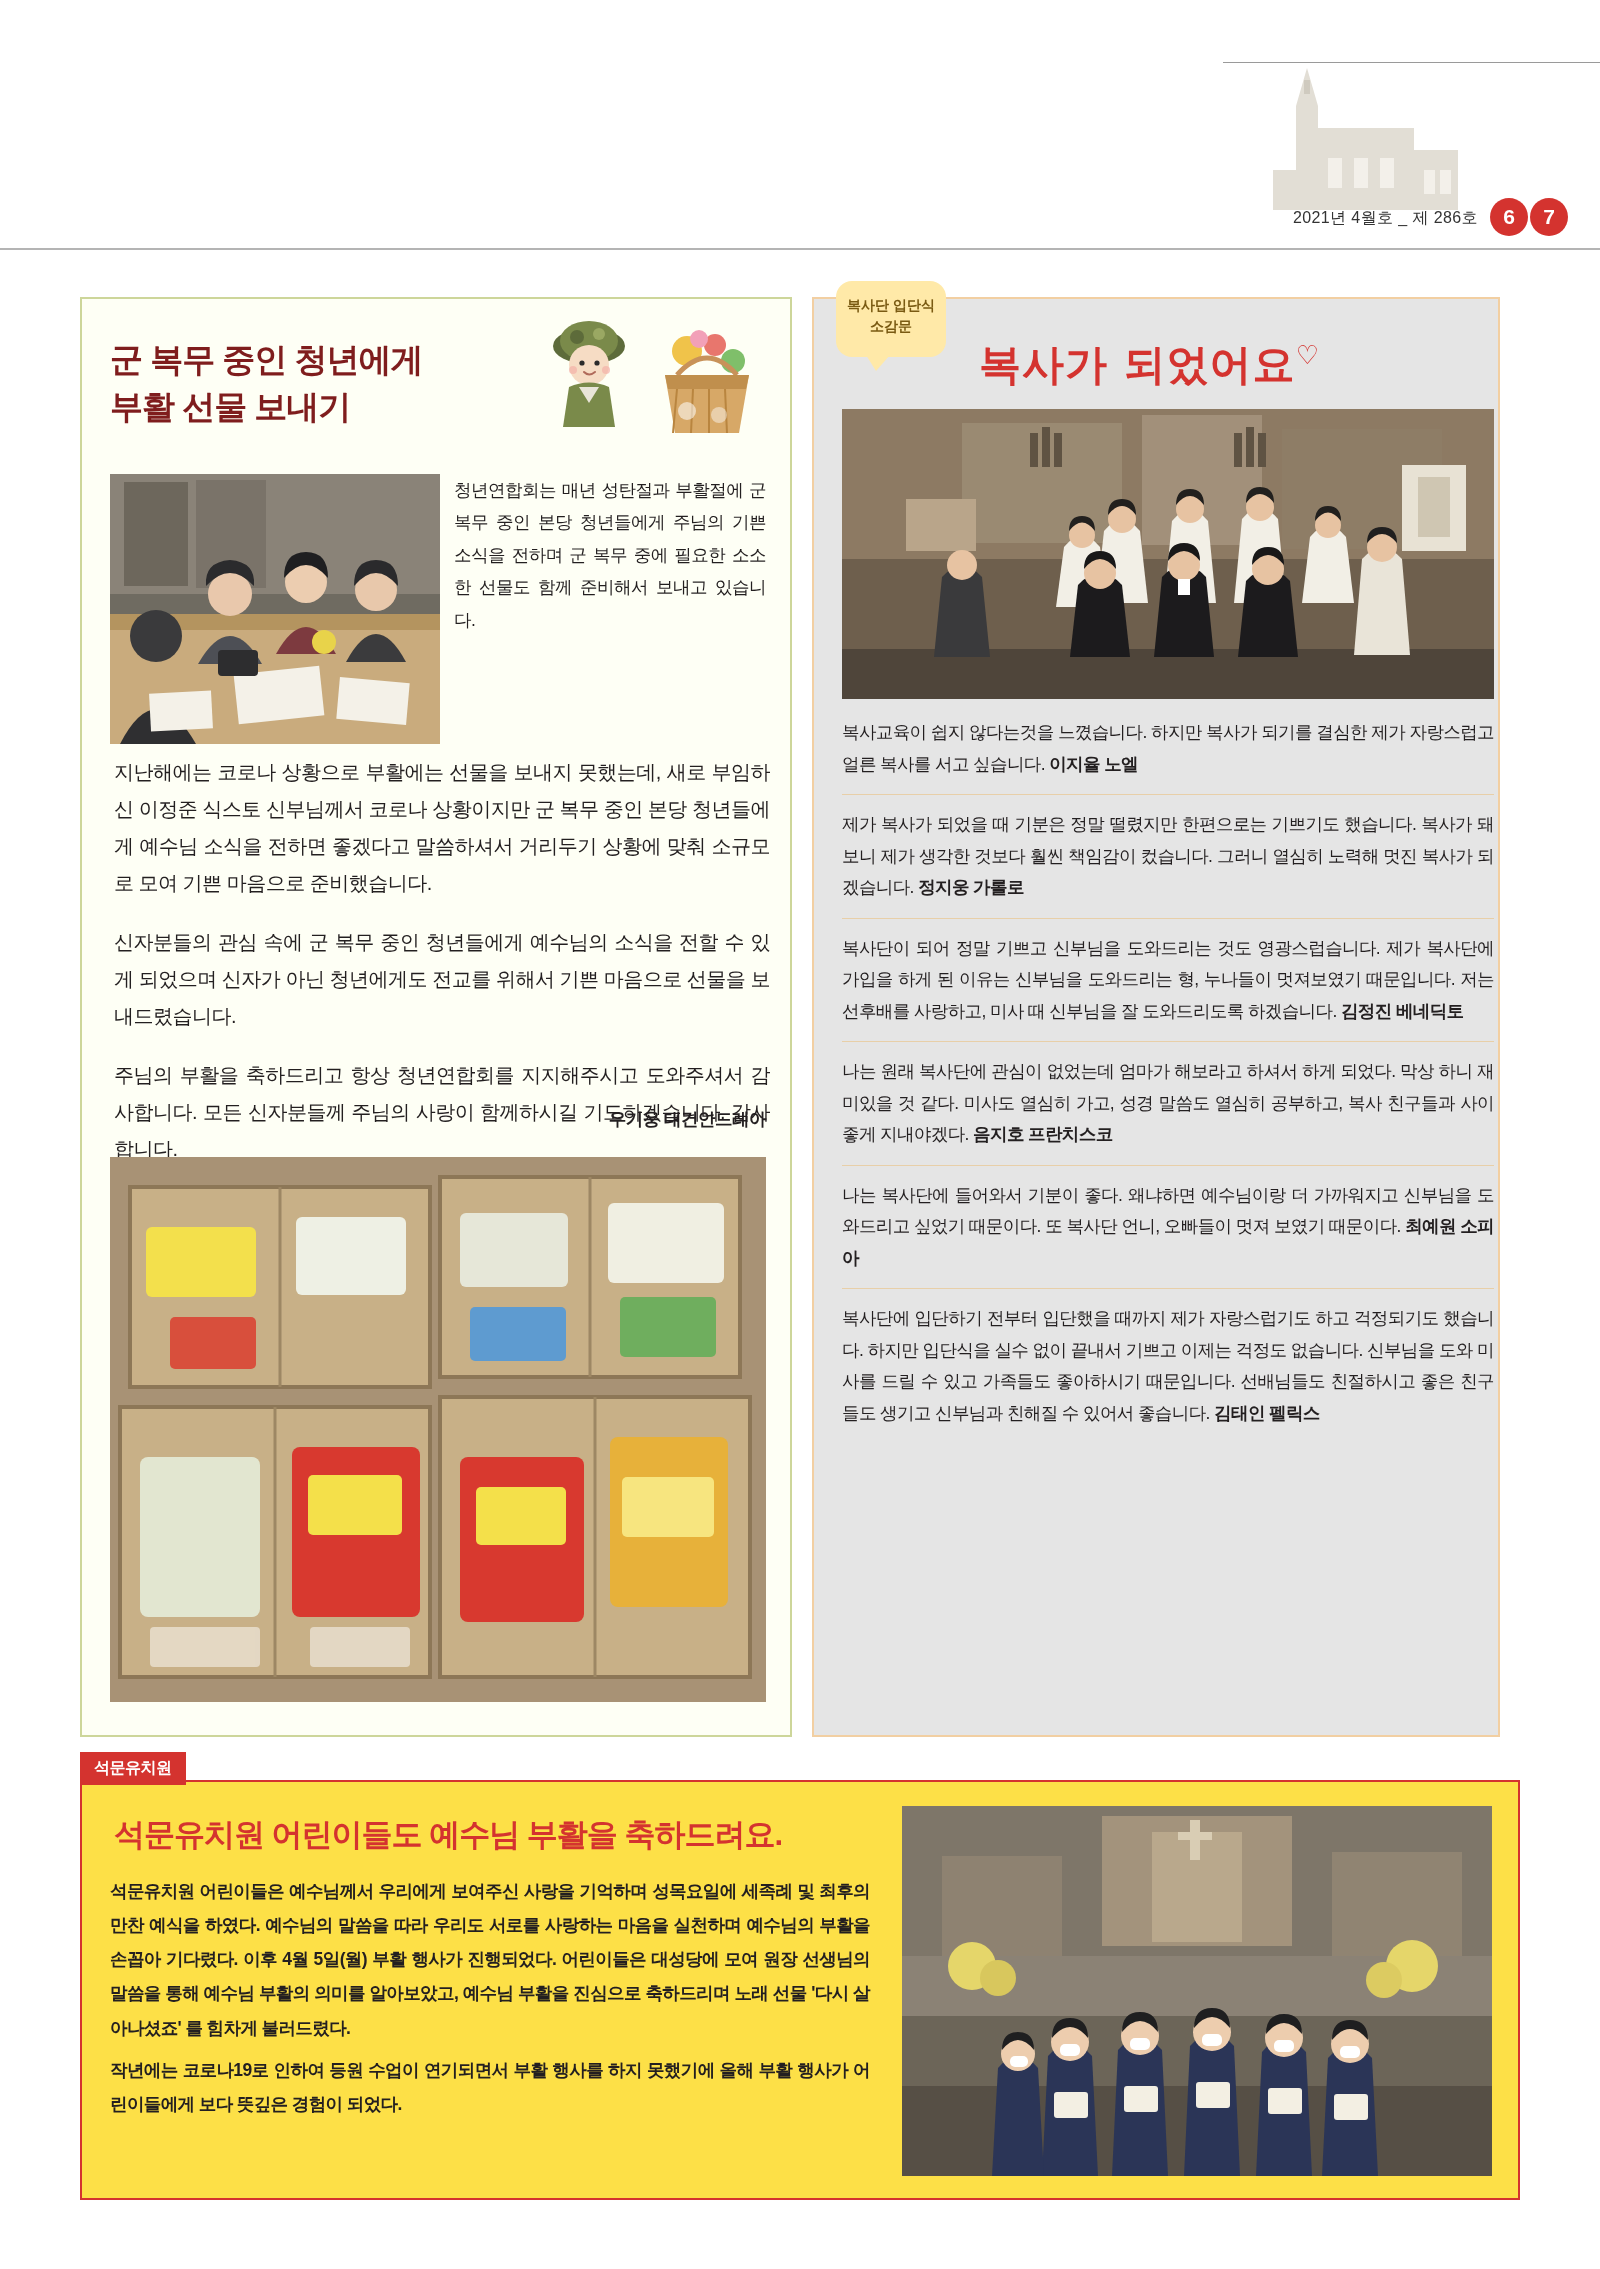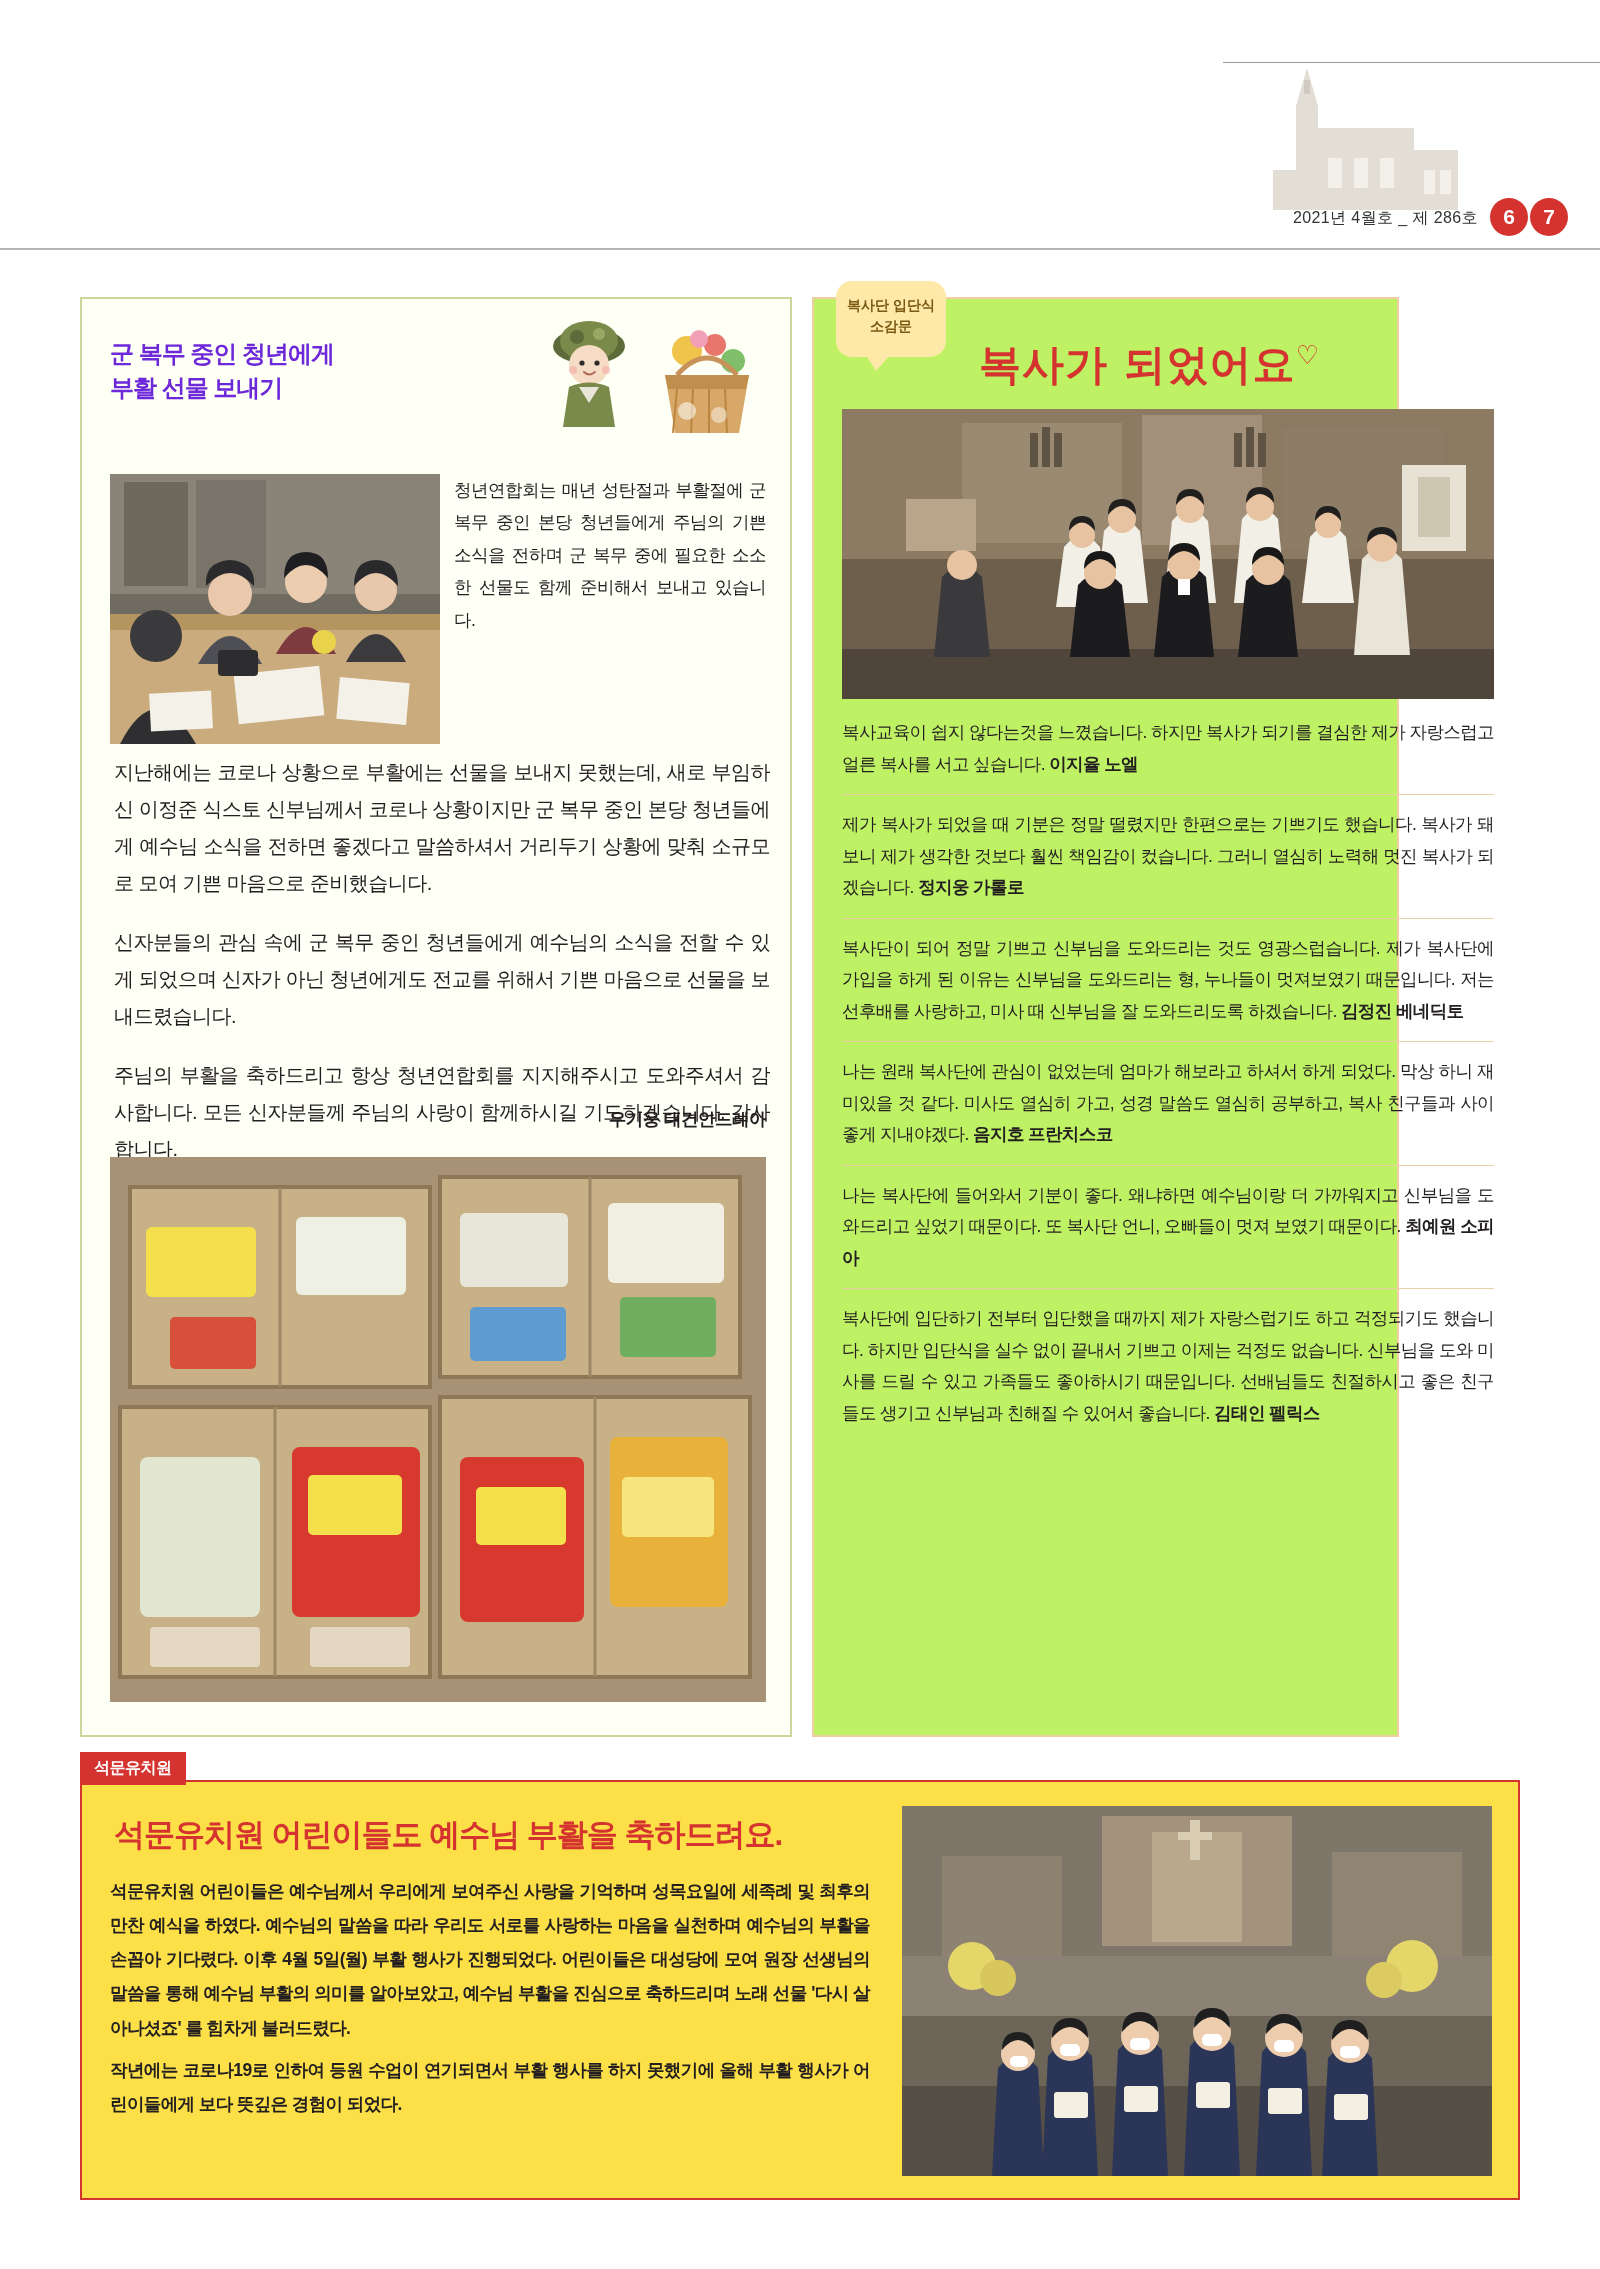--- a/index.html
+++ b/index.html
@@ -68,43 +68,43 @@
     position: absolute;
     left: 80px; top: 297px;
     width: 712px; height: 1440px;
     border: 2px solid #cdd69a;
     background: #fefff5;
     box-sizing: border-box;
   }
   .panel-right {
     position: absolute;
     left: 812px; top: 297px;
-    width: 587px; height: 1440px;
+    width: 688px; height: 1440px;
     border: 2px solid #f2cfa2;
-    background: #bef264;
+    background: #e5e5e5;
     box-sizing: border-box;
   }
   .panel-bottom {
     position: absolute;
     left: 80px; top: 1780px;
     width: 1440px; height: 420px;
     border: 2px solid #d4332f;
     background: #fde047;
     box-sizing: border-box;
   }
 
   
   .left-title {
     position: absolute;
     left: 28px; top: 38px;
     width: 430px;
-    font-size: 24px;
+    font-size: 33px;
     font-weight: bold;
     line-height: 1.42;
-    color: #6d28d9;
+    color: #7f1d1d;
     letter-spacing: -1px;
   }
   .soldier-art {
     position: absolute;
     left: 455px; top: 20px;
     width: 230px; height: 130px;
   }
   .left-photo-top {
     position: absolute;
     left: 28px; top: 175px;

